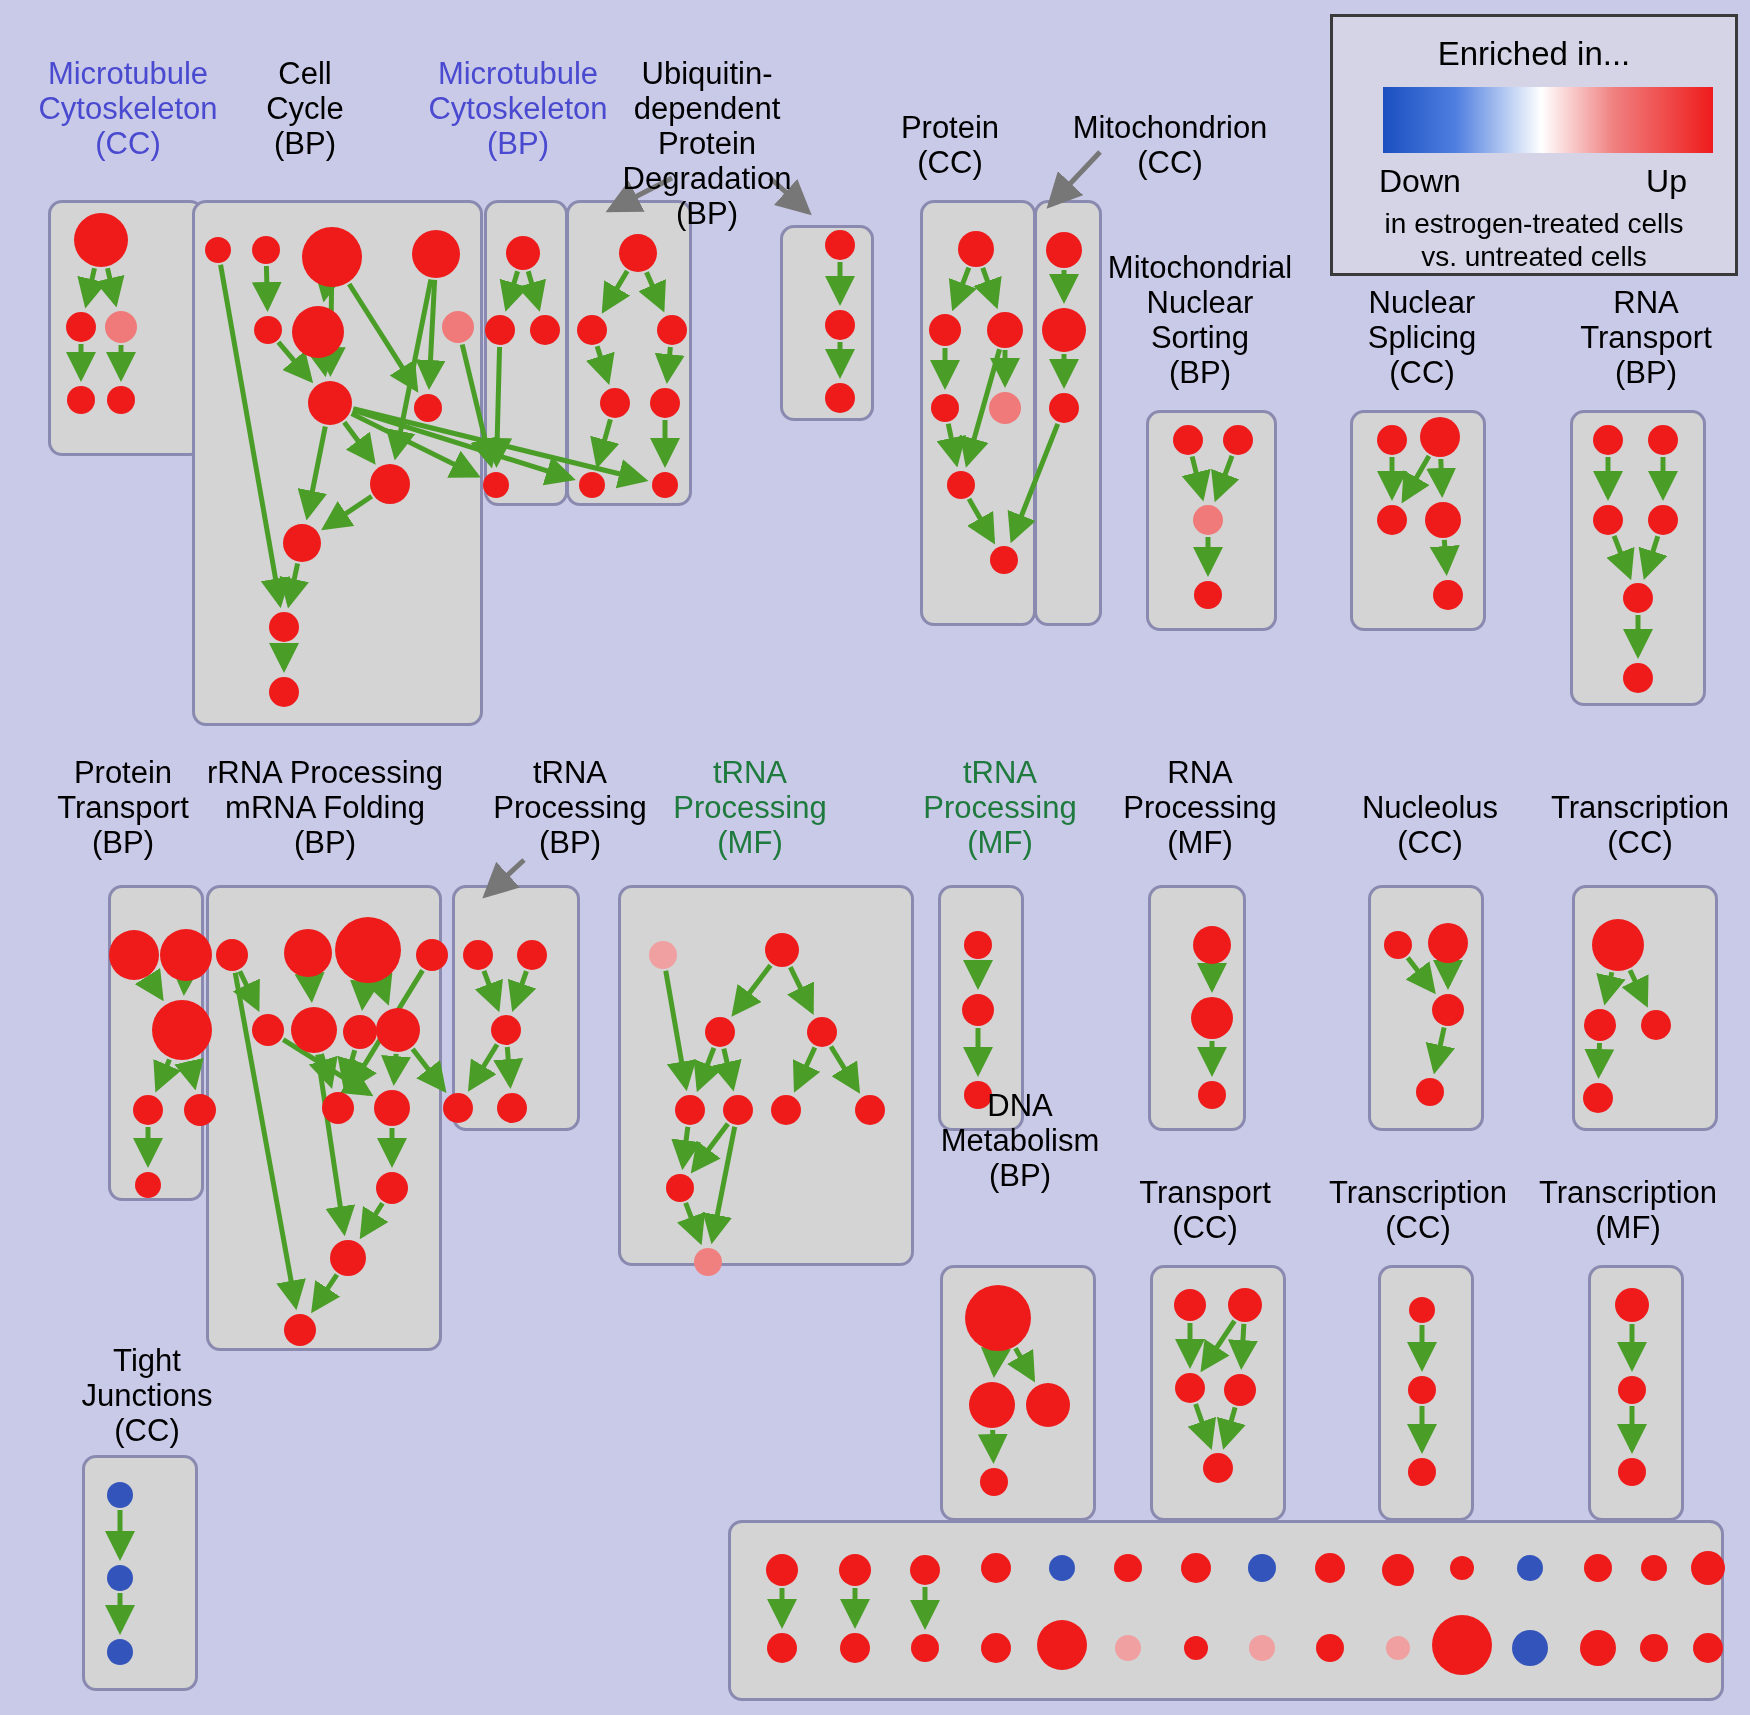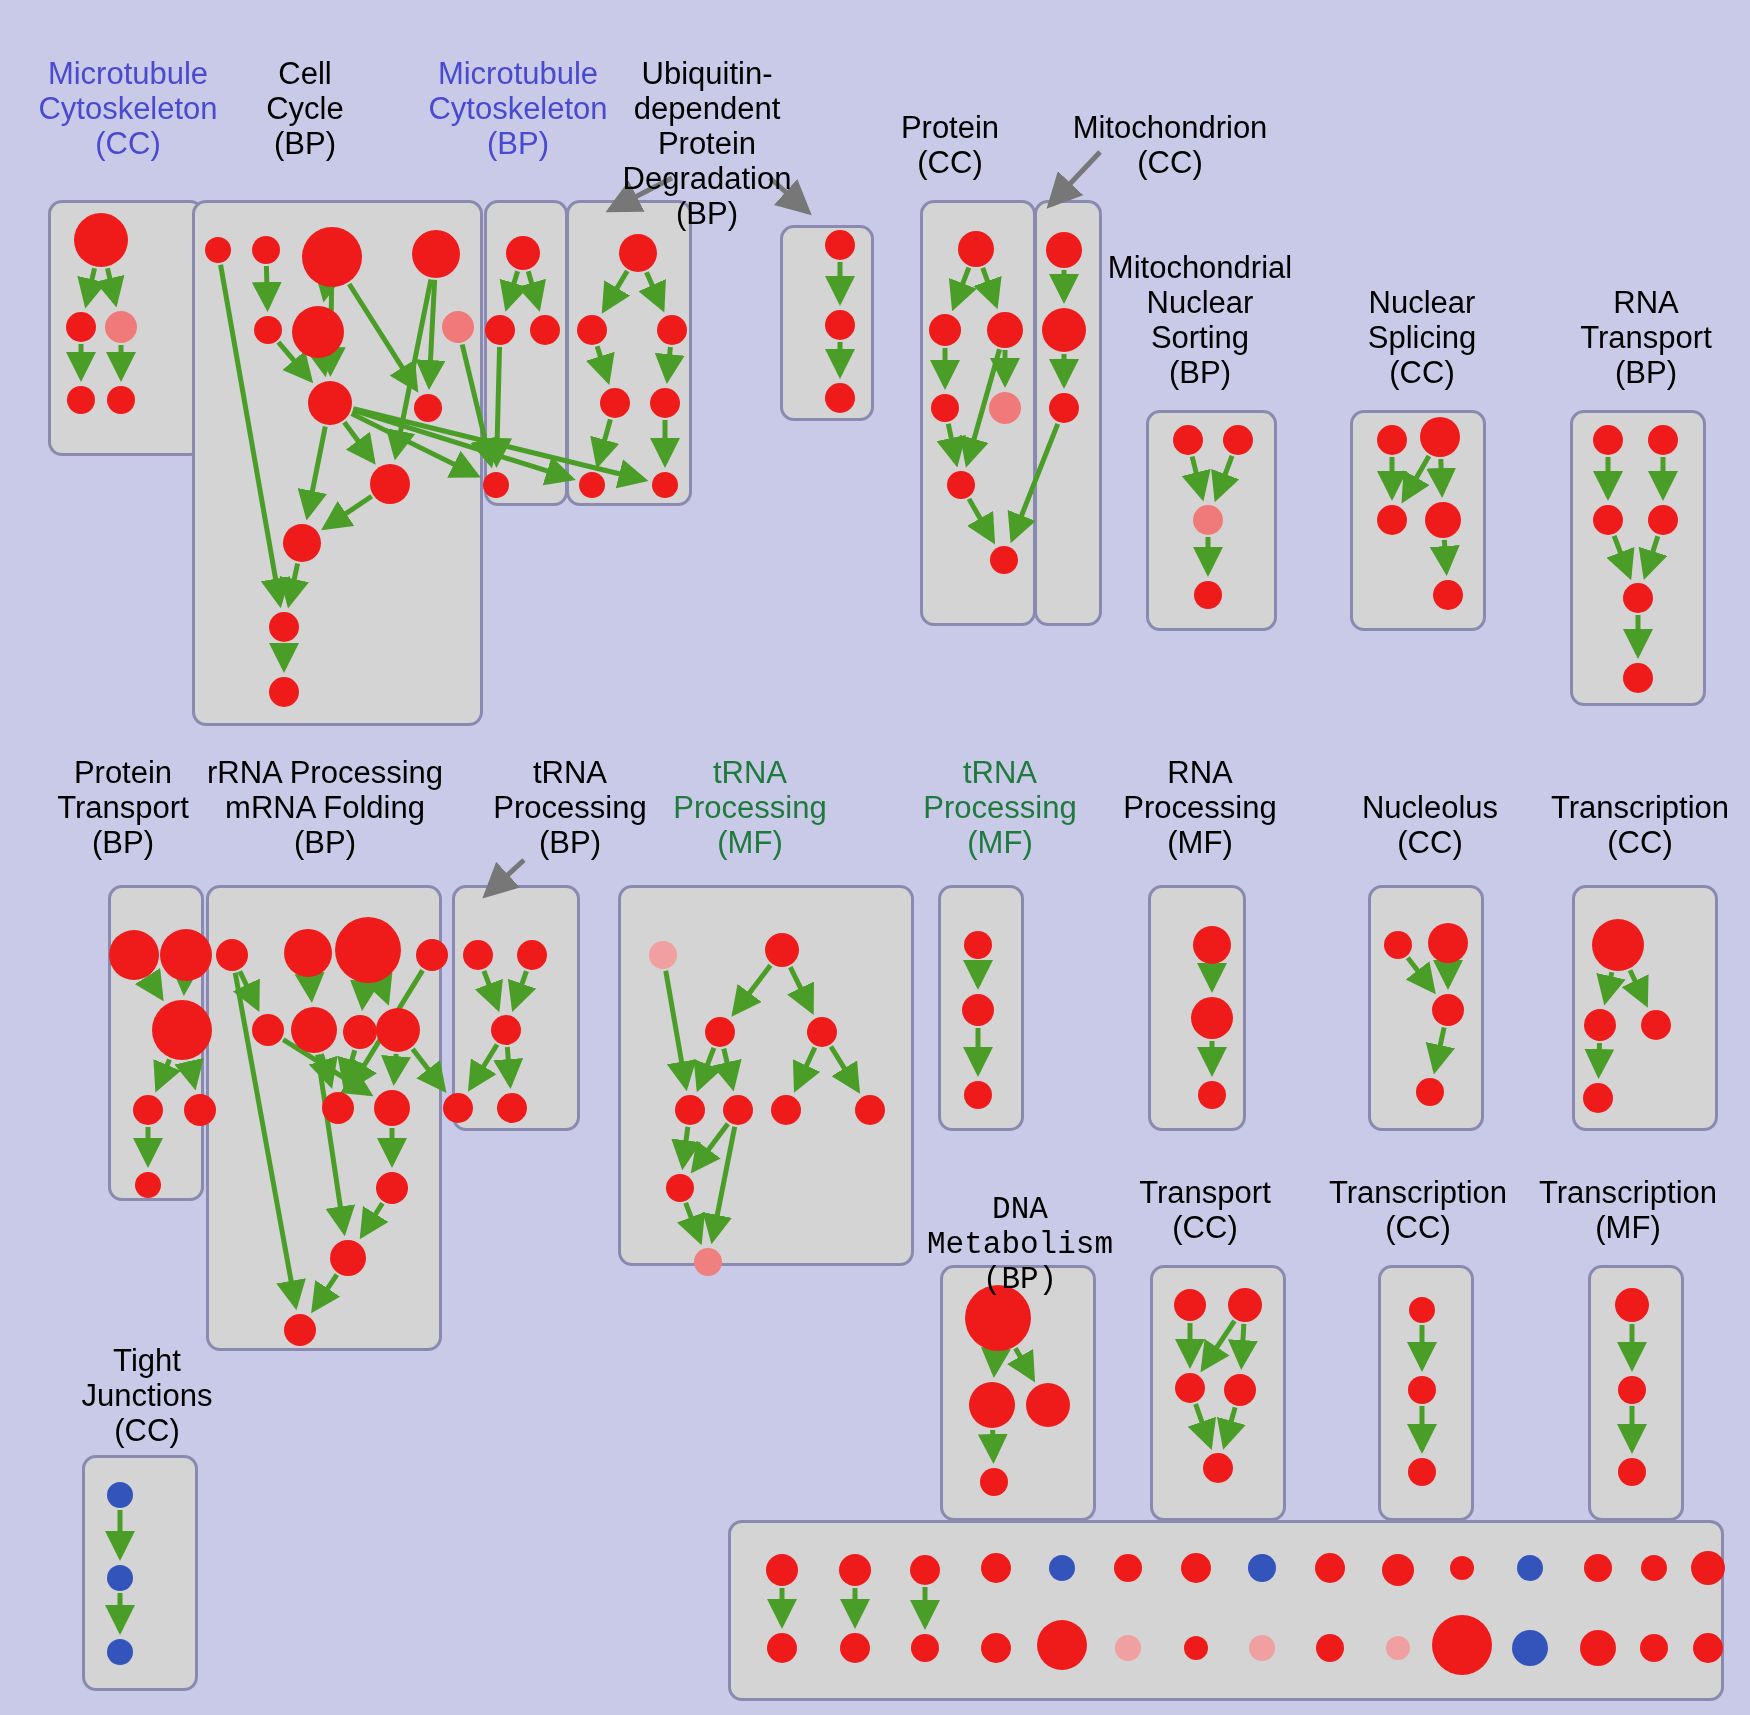--- a/index.html
+++ b/index.html
@@ -55,20 +55,28 @@
     font-size:31px;line-height:38px;
     color:#000;white-space:pre-line;text-align:left;
   }
   svg.edges{position:absolute;left:0;top:0;width:1750px;height:1715px;pointer-events:none;}
 </style>
 </head>
 <body>
 
 <div id="canvas">
 
+  <div class="legend" style="left:1330px;top:14px;width:408px;height:262px;">
+    <div class="legend-title">Enriched in...</div>
+    <div class="legend-bar"></div>
+    <div class="legend-down">Down</div>
+    <div class="legend-up">Up</div>
+    <div class="legend-sub">in estrogen-treated cells
+vs. untreated cells</div>
+  </div>
 
 
   <div id="clusters-layer">
       <div class="cluster" style="left: 48px; top: 200px; width: 150px; height: 250px;"></div>
       <div class="cluster" style="left: 192px; top: 200px; width: 285px; height: 520px;"></div>
       <div class="cluster" style="left: 484px; top: 200px; width: 78px; height: 300px;"></div>
       <div class="cluster" style="left: 566px; top: 200px; width: 120px; height: 300px;"></div>
       <div class="cluster" style="left: 780px; top: 225px; width: 88px; height: 190px;"></div>
       <div class="cluster" style="left: 920px; top: 200px; width: 110px; height: 420px;"></div>
       <div class="cluster" style="left: 1034px; top: 200px; width: 62px; height: 420px;"></div>
@@ -420,21 +428,21 @@
       <div class="label green" style="left: 910px; top: 755px; width: 180px;">tRNA
 Processing
 (MF)</div>
       <div class="label" style="left: 1110px; top: 755px; width: 180px;">RNA
 Processing
 (MF)</div>
       <div class="label" style="left: 1340px; top: 790px; width: 180px;">Nucleolus
 (CC)</div>
       <div class="label" style="left: 1540px; top: 790px; width: 200px;">Transcription
 (CC)</div>
-      <div class="label" style="left: 920px; top: 1192px; width: 200px; font-family: Liberation Mono, monospace;">DNA
+      <div class="label" style="left: 920px; top: 1088px; width: 200px;">DNA
 Metabolism
 (BP)</div>
       <div class="label" style="left: 1105px; top: 1175px; width: 200px;">Transport
 (CC)</div>
       <div class="label" style="left: 1318px; top: 1175px; width: 200px;">Transcription
 (CC)</div>
       <div class="label" style="left: 1528px; top: 1175px; width: 200px;">Transcription
 (MF)</div>
       <div class="label" style="left: 62px; top: 1343px; width: 170px;">Tight
 Junctions

